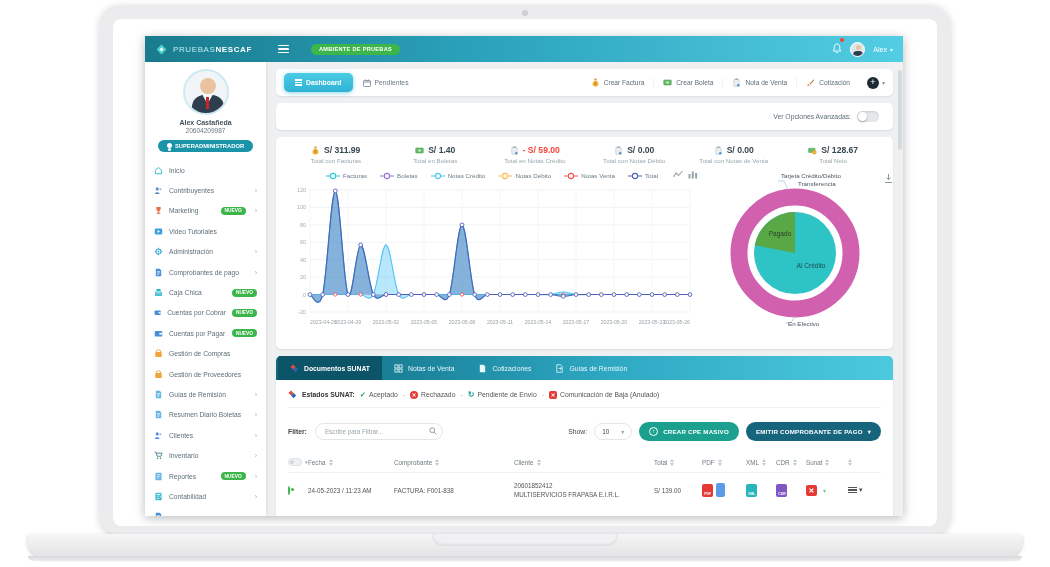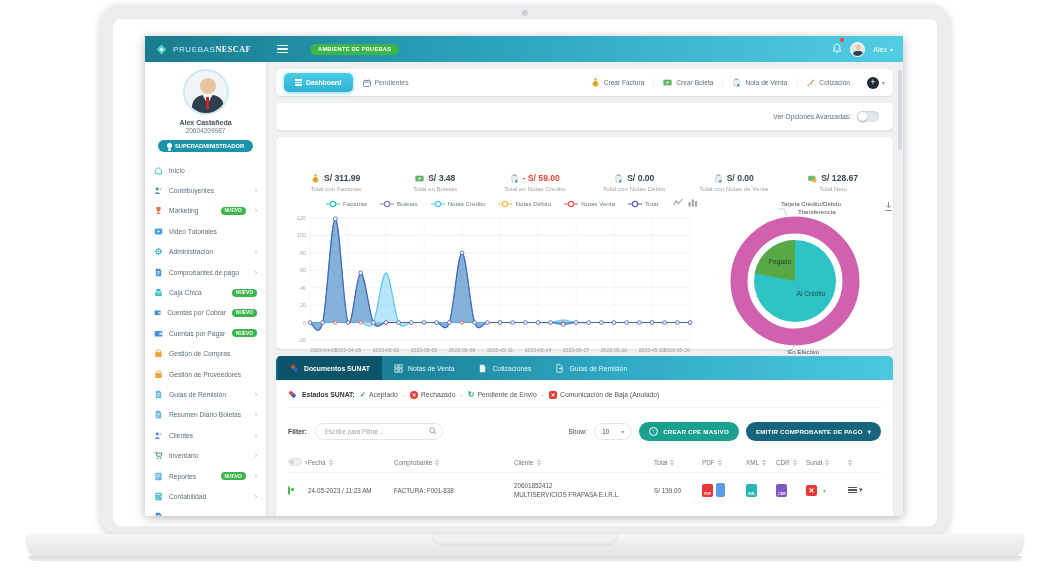--- a/index.html
+++ b/index.html
@@ -24,21 +24,21 @@
 
   
   .app { position:absolute; left:32px; top:17px; width:758px; height:480px;
     background:#eef0f2; box-shadow:0 2px 10px rgba(0,0,0,.28); overflow:hidden; }
 
   
   .topbar { height:26px; display:flex; align-items:center; padding:0 10px;
     background:linear-gradient(90deg,#1a7b8e 0%, #2ba3bd 45%, #53cde3 100%); color:#fff; }
   .logo { display:flex; align-items:center; gap:5px; }
   .logo-txt { font-size:8px; letter-spacing:.6px; }
-  .logo-txt b { color:#fff;font-family:Liberation Serif, serif; } .logo-txt span { color:#bfeef6; }
+  .logo-txt b { color:#fff; } .logo-txt span { color:#bfeef6; }
   .hamburger { margin-left:26px; width:11px; cursor:pointer; }
   .hamburger i { display:block; height:1.5px; background:#fff; margin:2px 0; border-radius:1px; }
   .env-badge { margin-left:22px; background:#3cb54a; color:#fff; font-size:5.6px; font-weight:bold;
     padding:2.5px 8px; border-radius:8px; letter-spacing:.3px; }
   .topbar-right { margin-left:auto; display:flex; align-items:center; gap:8px; }
   .bell { position:relative; }
   .bell .dot { position:absolute; right:-2px; top:-2px; width:4px; height:4px; border-radius:50%; background:#ff3b30; }
   .avatar-sm { width:15px; height:15px; border-radius:50%; background:#dfe6ea; position:relative; overflow:hidden; border:1px solid #fff; }
   .avatar-sm::before { content:""; position:absolute; left:4.5px; top:2.5px; width:5px; height:5px; border-radius:50%; background:#e8c39e; }
   .avatar-sm::after { content:""; position:absolute; left:2px; top:8px; width:10px; height:7px; border-radius:4px 4px 0 0; background:#2f3e4e; }
@@ -91,21 +91,21 @@
   .plus-chev { font-size:6px; color:#8a959c; margin-left:3px; cursor:pointer; }
 
   .adv-card { margin-top:7px; height:27px; display:flex; align-items:center; justify-content:flex-end;
     gap:6px; padding-right:14px; font-size:6.8px; color:#5d6e78; }
   .toggle { width:22px; height:11px; border-radius:6px; background:#e4e8eb; position:relative; cursor:pointer;
     box-shadow:inset 0 1px 2px rgba(0,0,0,.12); }
   .toggle .knob { position:absolute; left:1px; top:1px; width:9px; height:9px; border-radius:50%; background:#fff;
     box-shadow:0 1px 2px rgba(0,0,0,.3); }
 
   .dash-card { margin-top:7px; height:212px; padding:8px 10px 0 10px; }
-  .stats { display:flex;margin-top:28px; }
+  .stats { display:flex; }
   .stat { flex:1; text-align:center; cursor:default; }
   .stat-top { display:flex; justify-content:center; align-items:center; gap:4px; font-size:8.6px; font-weight:bold; color:#37474f; }
   .stat-top.neg { color:#f44336; }
   .stat-label { font-size:6.2px; color:#9aa6ad; margin-top:2px; }
 
   .charts { display:flex; margin-top:5px; }
   .line-wrap { width:412px; position:relative; }
   .legend { display:flex; justify-content:center; align-items:center; gap:13px; height:13px; }
   .legend-item { display:flex; align-items:center; gap:3px; font-size:6.2px; color:#6b7a84; cursor:pointer; white-space:nowrap; }
   .chart-tools { position:absolute; right:0; top:1px; display:flex; gap:5px; }
@@ -481,21 +481,21 @@
                       <span>S/ 311.99</span>
                     </div>
     <div class="stat-label">Total con Facturas</div>
   </div>
   <div class="stat">
     <div class="stat-top ">
                       <svg width="9" height="9" viewBox="0 0 10 10">
                         <rect x="0.8" y="2.2" width="8.4" height="5.6" rx="0.8" fill="#66bb6a" stroke="#43a047" stroke-width="0.6"></rect>
                         <circle cx="5" cy="5" r="1.5" fill="#c8e6c9"></circle>
                       </svg>
-                      <span>S/ 3.48</span>
+                      <span>S/ 1.40</span>
                     </div>
     <div class="stat-label">Total en Boletas</div>
   </div>
   <div class="stat">
     <div class="stat-top neg">
                       <svg width="9" height="9" viewBox="0 0 10 10">
                         <rect x="2" y="1.4" width="6" height="7.8" rx="0.8" fill="#eceff1" stroke="#b0bec5" stroke-width="0.6"></rect>
                         <rect x="3.6" y="0.6" width="2.8" height="1.6" rx="0.7" fill="#90a4ae"></rect>
                         <circle cx="7" cy="8" r="1.3" fill="#4a90d9"></circle>
                       </svg>

